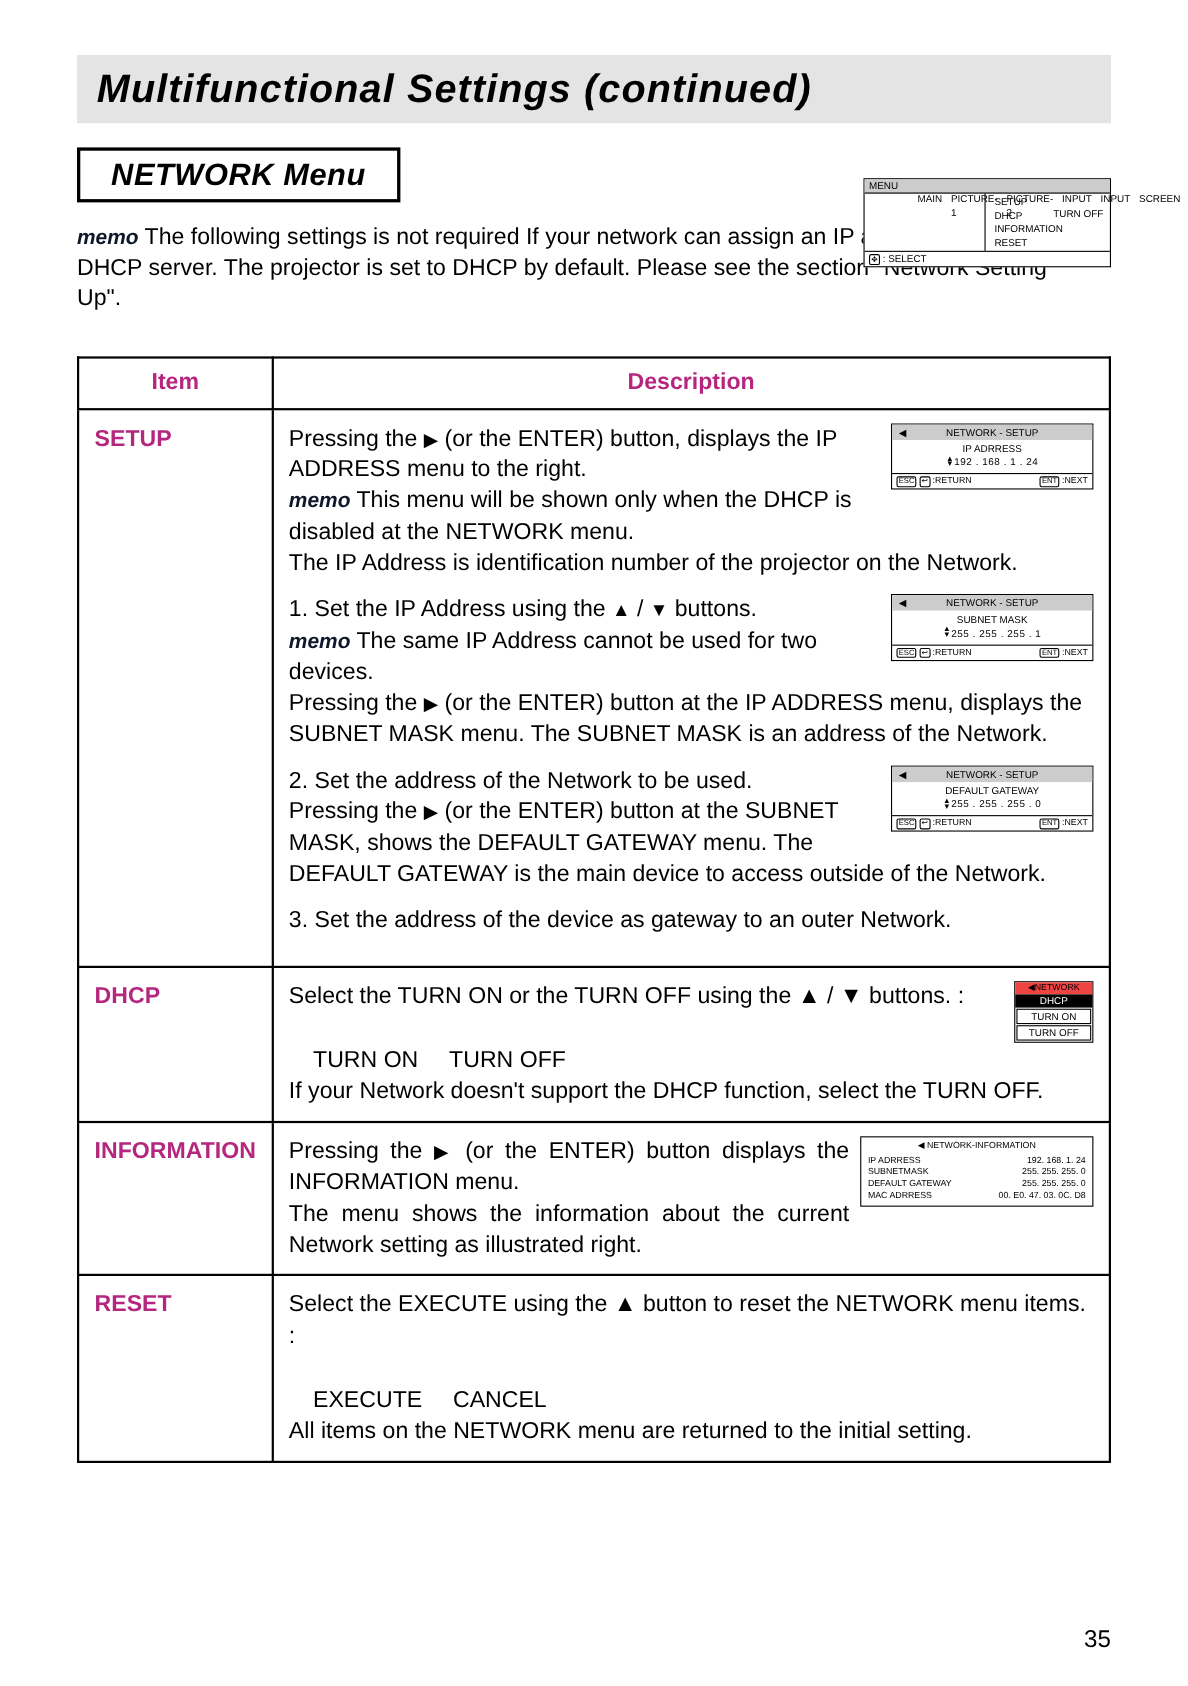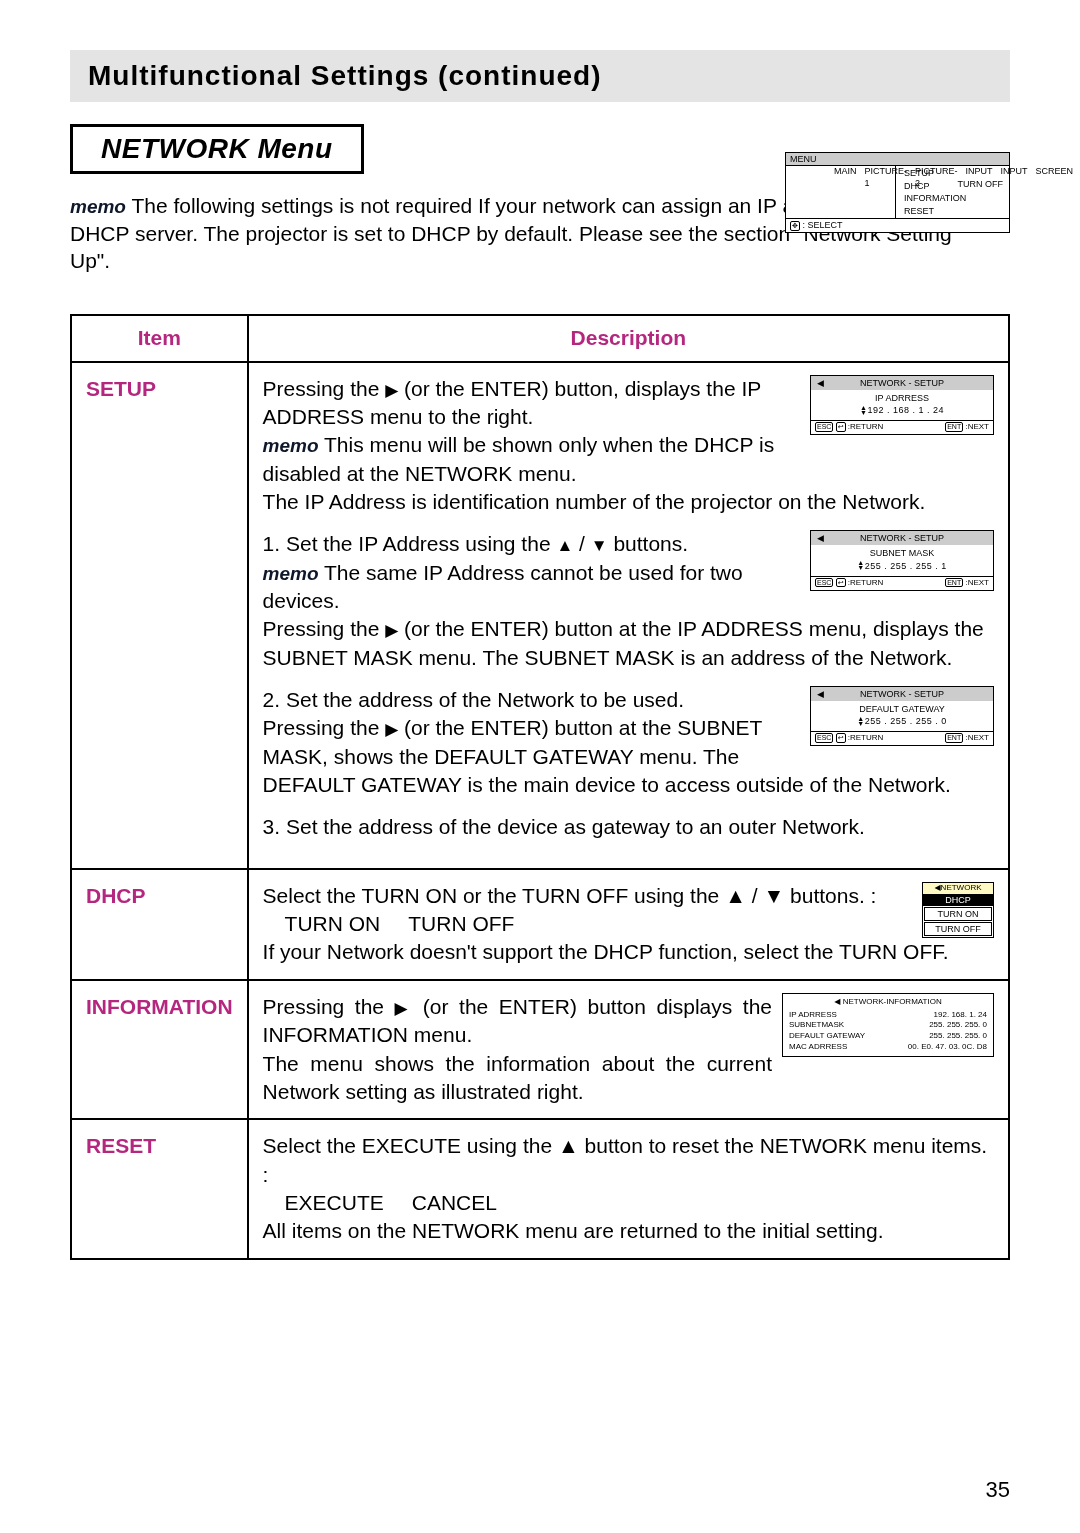--- a/index.html
+++ b/index.html
@@ -11,22 +11,23 @@
     padding: 50px 70px 30px 70px;
     position: relative;
     color: #000;
   }
   .page-title-wrap {
     background: #e4e4e4;
     padding: 10px 18px;
     margin-bottom: 22px;
   }
   .page-title {
-    font-size: 28px;
+    font-size: 36px;
     font-weight: bold;
+    font-style: italic;
     letter-spacing: 1px;
   }
   .network-menu-box {
     display: inline-block;
     border: 3px solid #000;
     padding: 6px 28px;
     margin-bottom: 14px;
   }
   .network-menu-title {
     font-family: Arial, Helvetica, sans-serif;
@@ -125,21 +126,21 @@
   .item-label {
     text-align: center;
     font-weight: bold;
     color: #b5277e;
     vertical-align: middle;
     width: 170px;
   }
   .desc-cell p { margin-bottom: 14px; }
   .desc-cell .memo-label { font-size: 19px; }
   .arrow { font-size: 17px; }
-  .opts { display:inline-block; margin-left:22px; }
+  .opts { display:inline-block; margin-left:22px;margin-top:30px; }
   .opt { display:inline-block; margin-right:28px; }
 
   
   .illus {
     float: right;
     border: 1px solid #000;
     width: 184px;
     font-size: 10px;
     margin-left: 10px;
     margin-bottom: 6px;
@@ -184,21 +185,21 @@
 
   
   .illus-dhcp {
     float:right;
     border:1px solid #000;
     width:72px;
     font-size:9px;
     text-align:center;
     margin-left:10px;
   }
-  .illus-dhcp .hdr{background:#fef9c3;font-size:8px;padding:0 2px;}
+  .illus-dhcp .hdr{background:#ef4444;font-size:8px;padding:0 2px;}
   .illus-dhcp div{padding:0 1px;}
   .illus-dhcp .inv{background:#000;color:#fff;}
   .illus-dhcp .boxed{border:1px solid #000;margin:1px;}
 
   
   .illus-info {
     float:right;
     border:1px solid #000;
     width:212px;
     font-size:8px;

